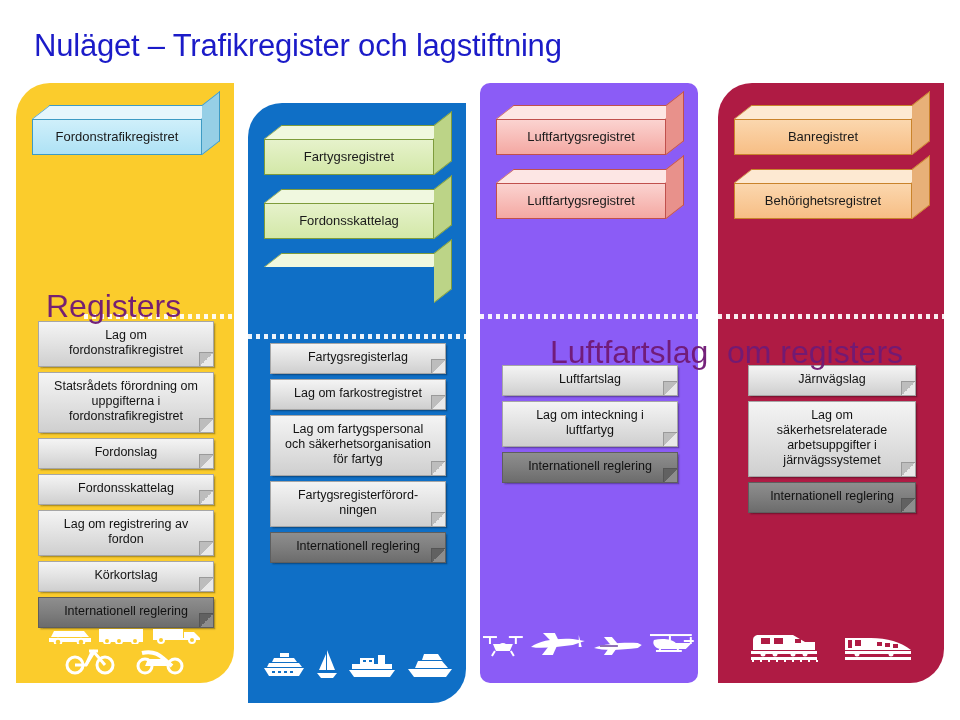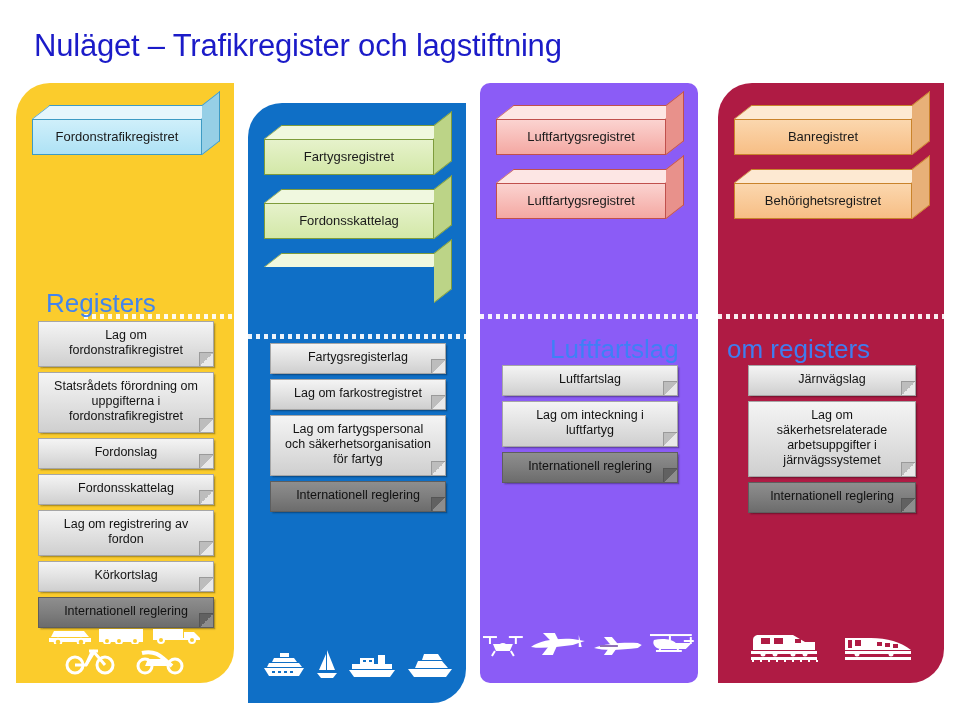--- a/index.html
+++ b/index.html
@@ -53,22 +53,22 @@
         to right,
         rgba(255,255,255,0.92) 0px,
         rgba(255,255,255,0.92) 4px,
         rgba(255,255,255,0) 4px,
         rgba(255,255,255,0) 8px);
   }
 
   
   .section-heading {
     position: absolute;
-    color: #3b82f6;
-    font-size: 26px;
+    color: #701a75;
+    font-size: 32px;
     white-space: nowrap;
     opacity: 0.96;
   }
   #heading-registers   { left: 46px;  top: 288px; }
   #heading-lagstiftning{ left: 550px; top: 334px; }
   #heading-om-registers{ left: 727px; top: 334px; }
 
   
   .reg-stack {
     position: absolute;
@@ -280,20 +280,21 @@
         <div class="face-side"></div>
       </div>
     </div>
 
     <div class="divider" style="top:231px;"></div>
 
     <div class="law-stack" style="top:240px;">
       <div class="law">Fartygsregisterlag</div>
       <div class="law">Lag om farkostregistret</div>
       <div class="law">Lag om fartygspersonal och säkerhetsorganisation för fartyg</div>
+      <div class="law">Fartygsregisterförord-ningen</div>
       <div class="law intl">Internationell  reglering</div>
     </div>
 
     <div class="icon-row" style="top:545px;gap:7px;">
 
       <svg width="48" height="30" viewBox="0 0 48 30">
         <path d="M4 18h40l-5 8H9z"></path>
         <path d="M9 13h30l3 4H7z"></path>
         <path d="M14 8h20l3 4H12z"></path>
         <rect x="20" y="3" width="9" height="4"></rect>

